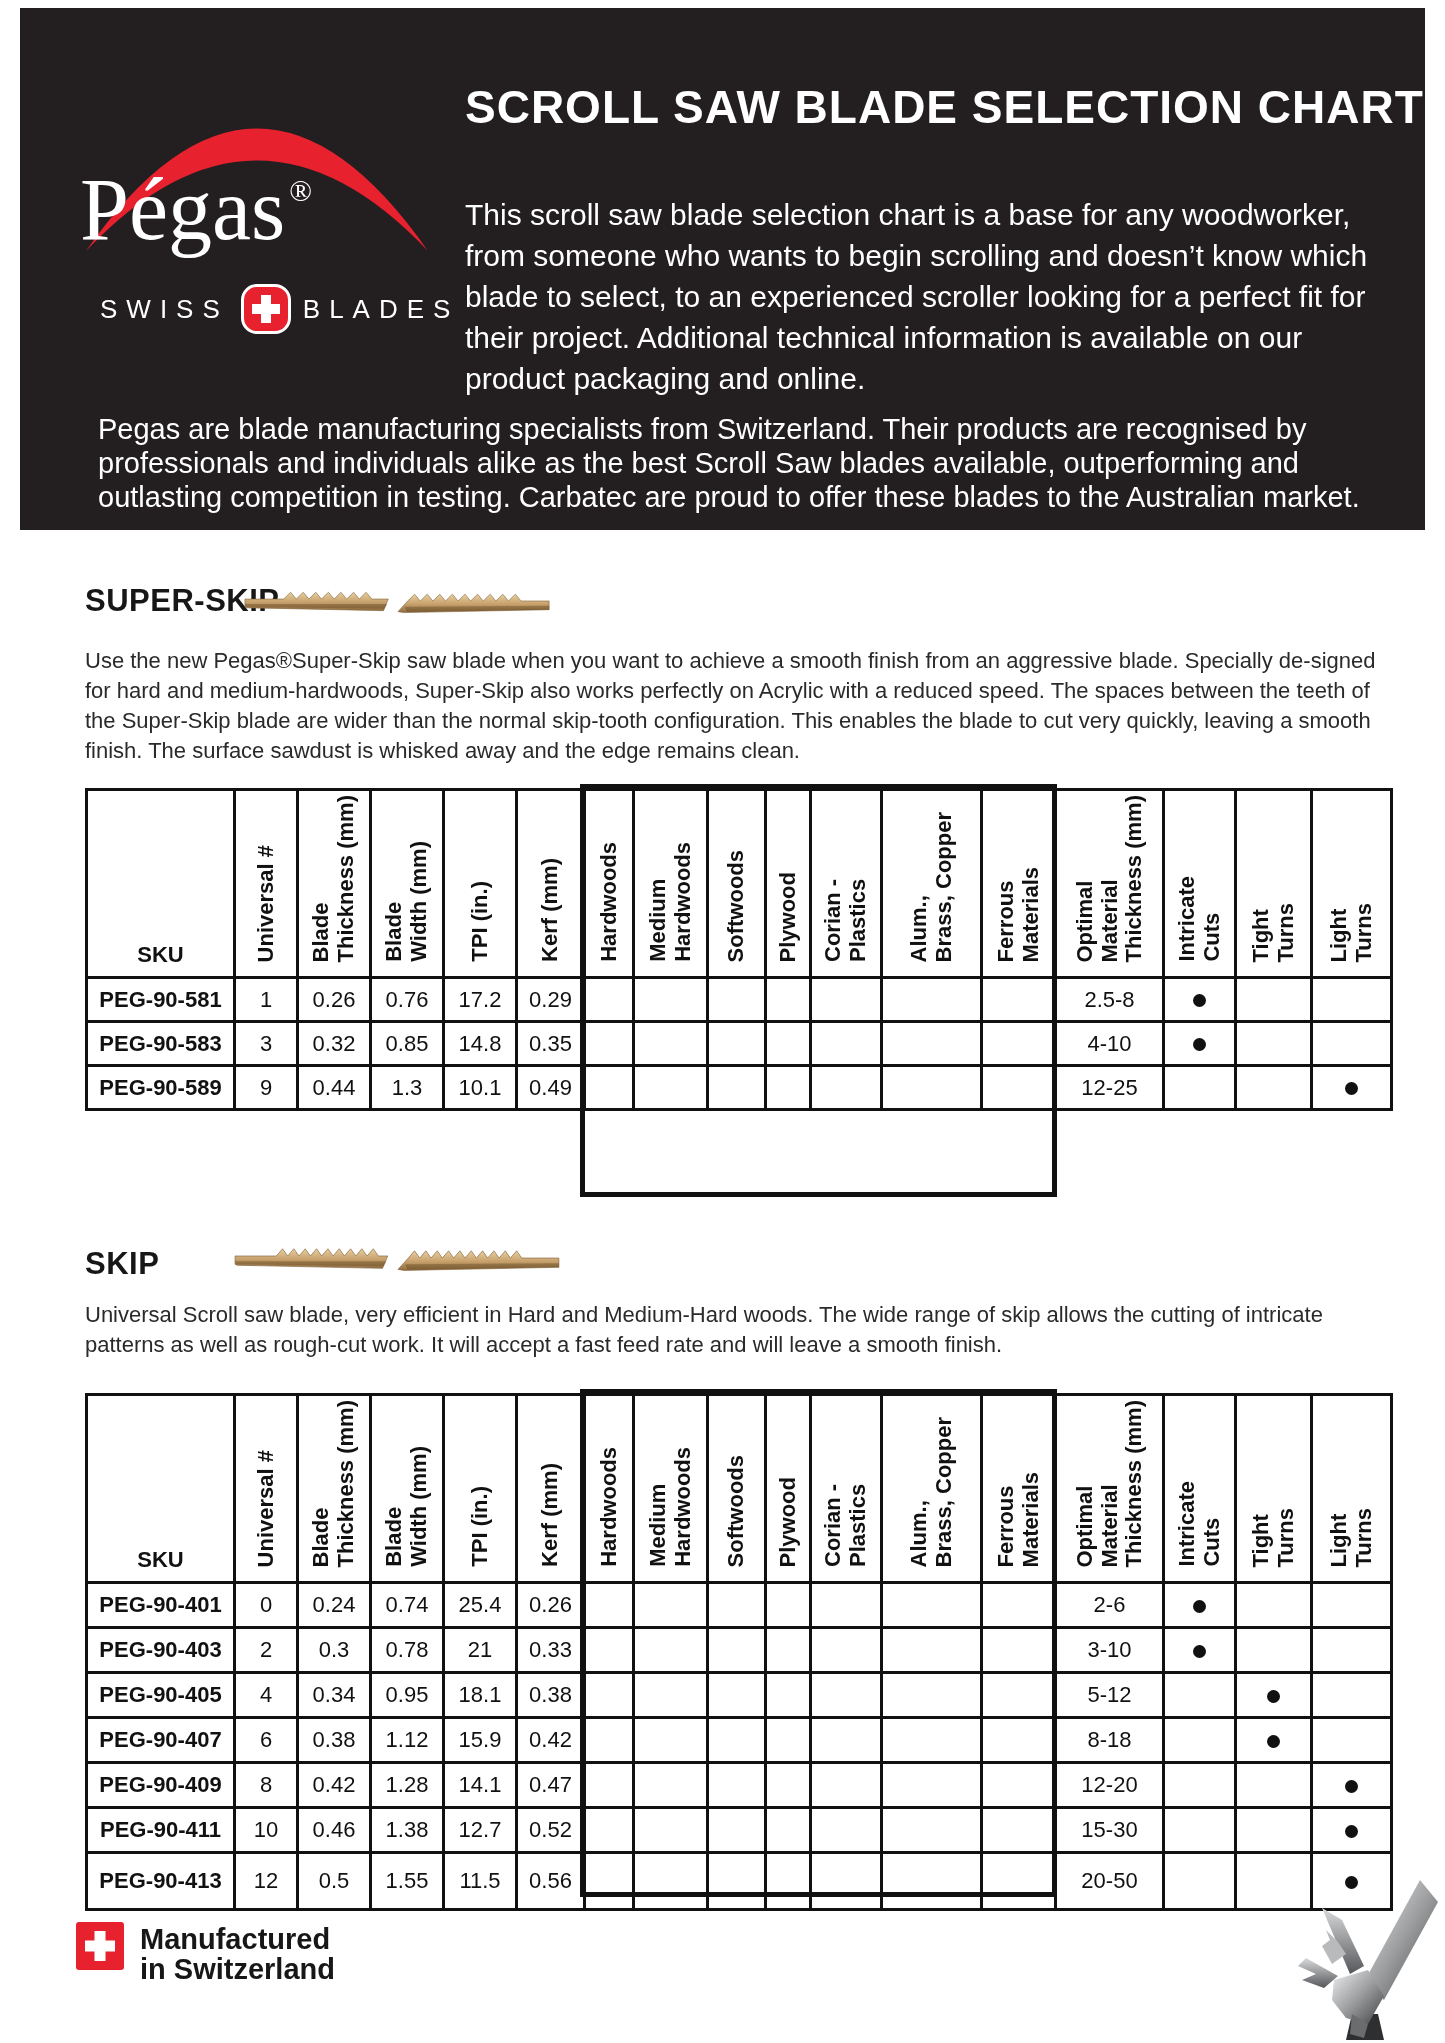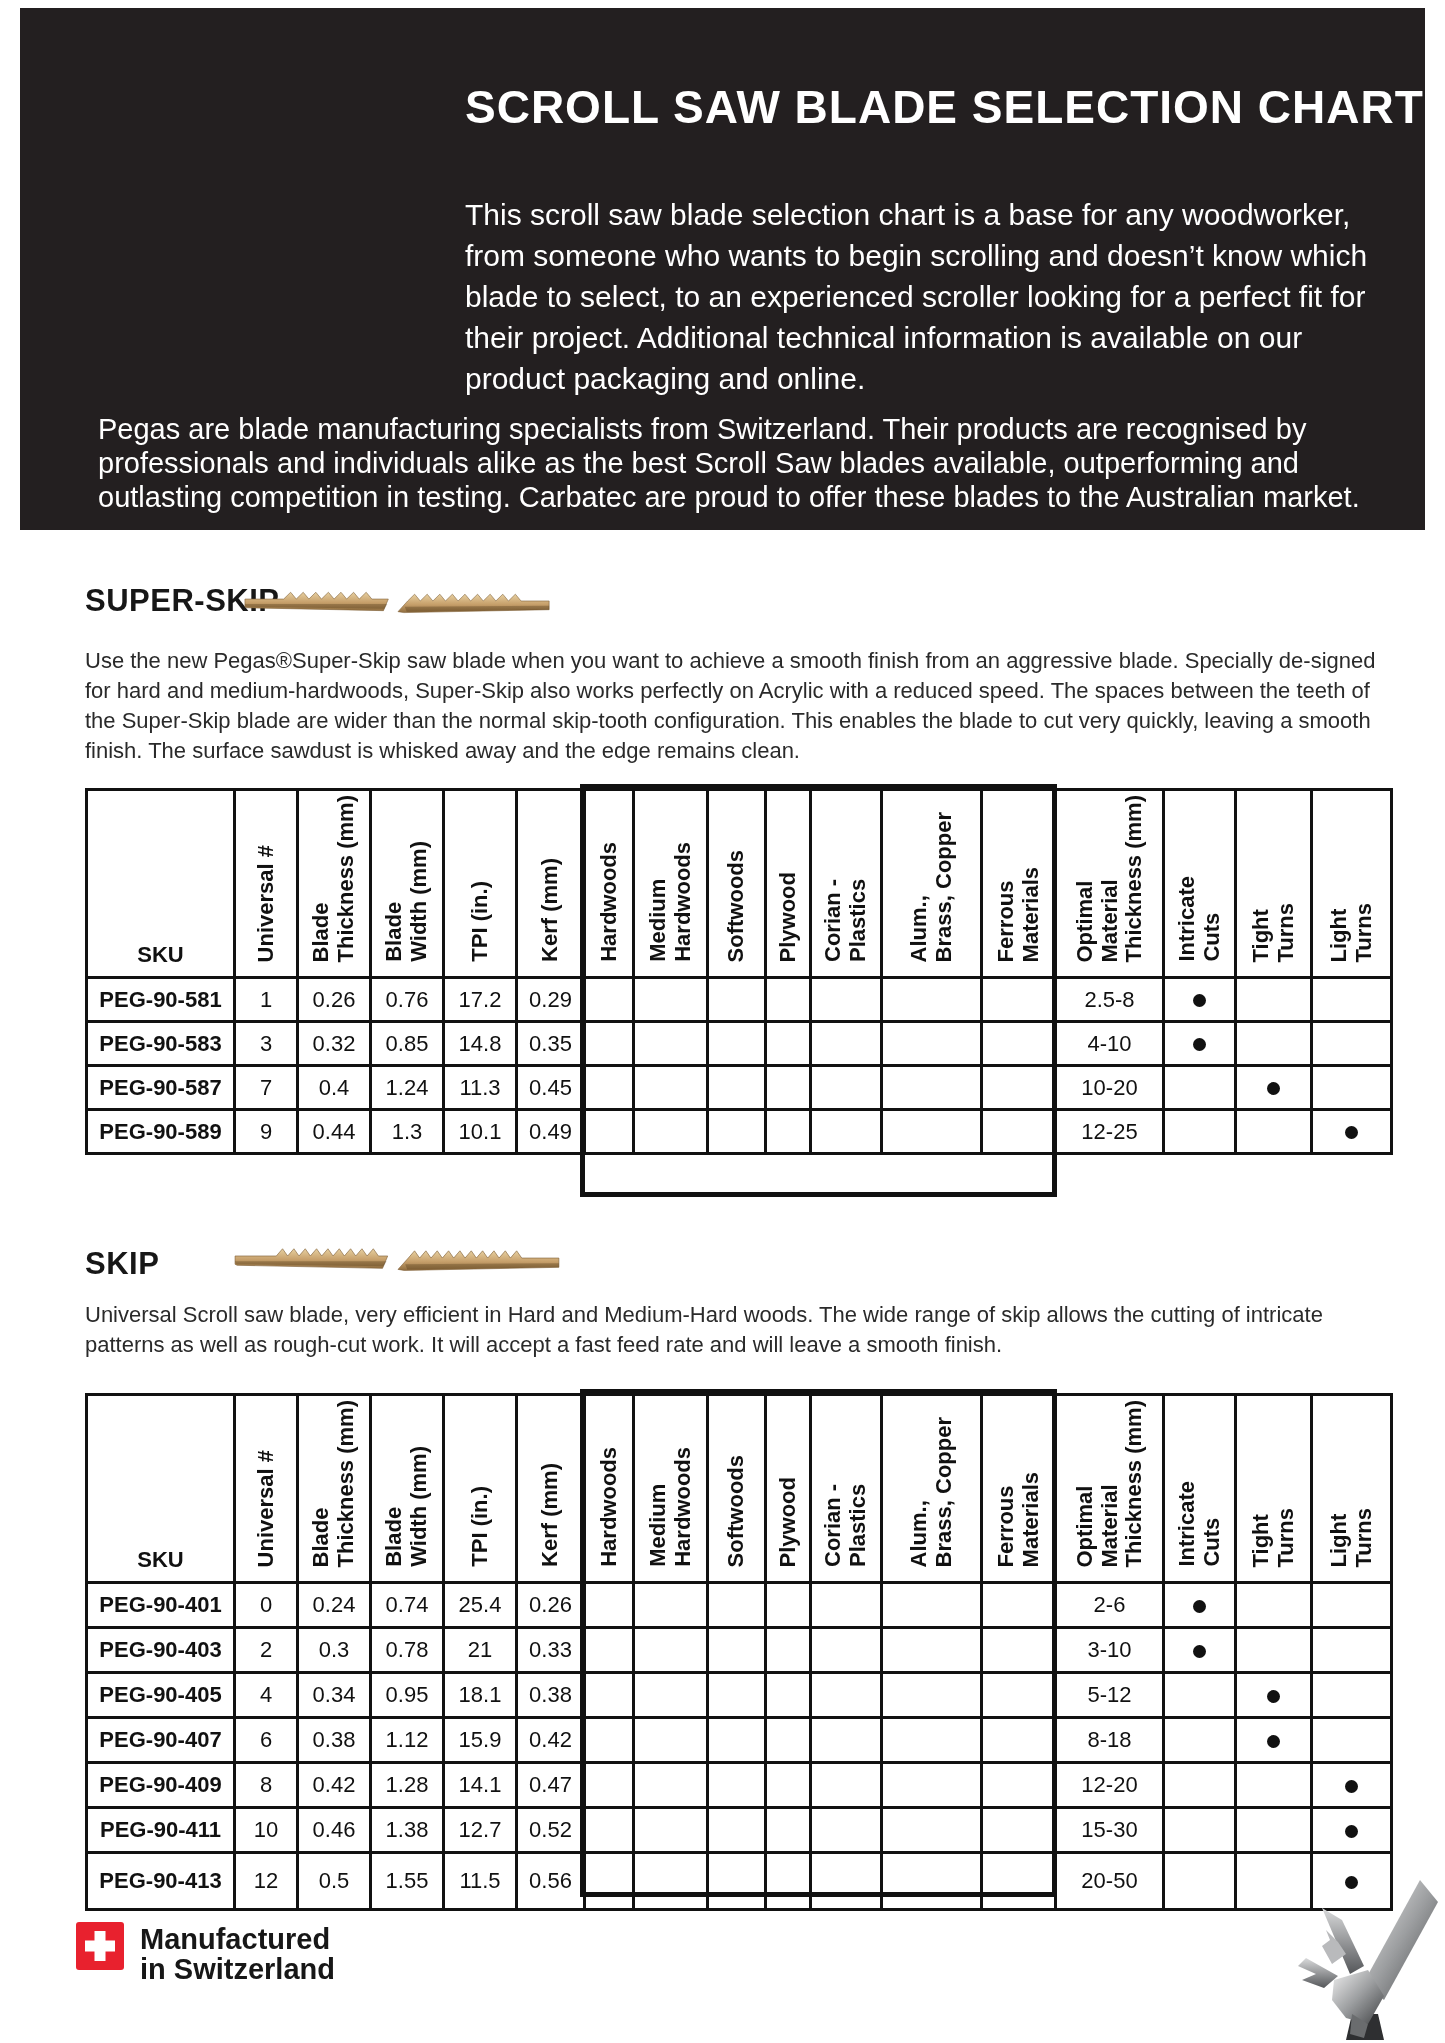--- a/index.html
+++ b/index.html
@@ -53,20 +53,34 @@
   .swiss-flag .ch{position:absolute;left:50%;top:50%;width:30px;height:11px;background:#fff;transform:translate(-50%,-50%);}
   .made-in{position:absolute;left:140px;top:1924px;margin:0;font-size:29px;font-weight:bold;line-height:30px;color:#171717;}
   .pegasus{position:absolute;left:1272px;top:1862px;}
 </style>
 </head>
 <body>
 
 <div class="page">
 
   <header class="black-block">
+    <div class="logo">
+      <svg class="logo-arc" width="348" height="140" viewBox="0 0 348 140">
+        <path d="M3,133 Q174,-112 345,133 Q174,-48 3,133 Z" fill="#e8212e"></path>
+      </svg>
+      <div class="wordmark"><span>Pégas</span><span class="reg">®</span></div>
+      <div class="subline">
+        <span>SWISS</span>
+        <span class="cross-badge">
+            <span class="cv"></span>
+            <span class="ch"></span>
+          </span>
+        <span>BLADES</span>
+      </div>
+    </div>
     <h1 class="page-title">SCROLL SAW BLADE SELECTION CHART</h1>
     <p class="intro">This scroll saw blade selection chart is a base for any woodworker, from someone who wants to begin scrolling and doesn’t know which blade to select, to an experienced scroller looking for a perfect fit for their project. Additional technical information is available on our product packaging and online.</p>
     <p class="about">Pegas are blade manufacturing specialists from Switzerland. Their products are recognised by professionals and individuals alike as the best Scroll Saw blades available, outperforming and outlasting competition in testing. Carbatec are proud to offer these blades to the Australian market.</p>
   </header>
 
   <h2 class="sec-heading" style="left:85px;top:583px;">SUPER-SKIP</h2>
   <svg class="blade-svg" style="left:243px;top:586px;" width="310" height="28" viewBox="0 0 320 28">
       <defs>
         <linearGradient id="bl0" x1="0" y1="0" x2="0" y2="1">
           <stop offset="0" stop-color="#e7d0a1"></stop>
@@ -165,39 +179,20 @@
             <td class="mat-yellow"></td>
             <td class="mat-green"></td>
             <td class="mat-red"></td>
             <td class="mat-red"></td>
             <td>4-10</td>
             <td><span class="dot"></span></td>
             <td></td>
             <td></td>
           </tr>
           <tr class="data-row" style="height: 44px;">
-            <td class="c-sku">PEG-90-587</td>
-            <td>7</td>
-            <td>0.4</td>
-            <td>1.24</td>
-            <td>11.3</td>
-            <td>0.45</td>
-            <td class="mat-green"></td>
-            <td class="mat-green"></td>
-            <td class="mat-yellow"></td>
-            <td class="mat-yellow"></td>
-            <td class="mat-green"></td>
-            <td class="mat-red"></td>
-            <td class="mat-red"></td>
-            <td>10-20</td>
-            <td></td>
-            <td><span class="dot"></span></td>
-            <td></td>
-          </tr>
-          <tr class="data-row" style="height: 44px;">
             <td class="c-sku">PEG-90-589</td>
             <td>9</td>
             <td>0.44</td>
             <td>1.3</td>
             <td>10.1</td>
             <td>0.49</td>
             <td class="mat-green"></td>
             <td class="mat-green"></td>
             <td class="mat-yellow"></td>
             <td class="mat-yellow"></td>

